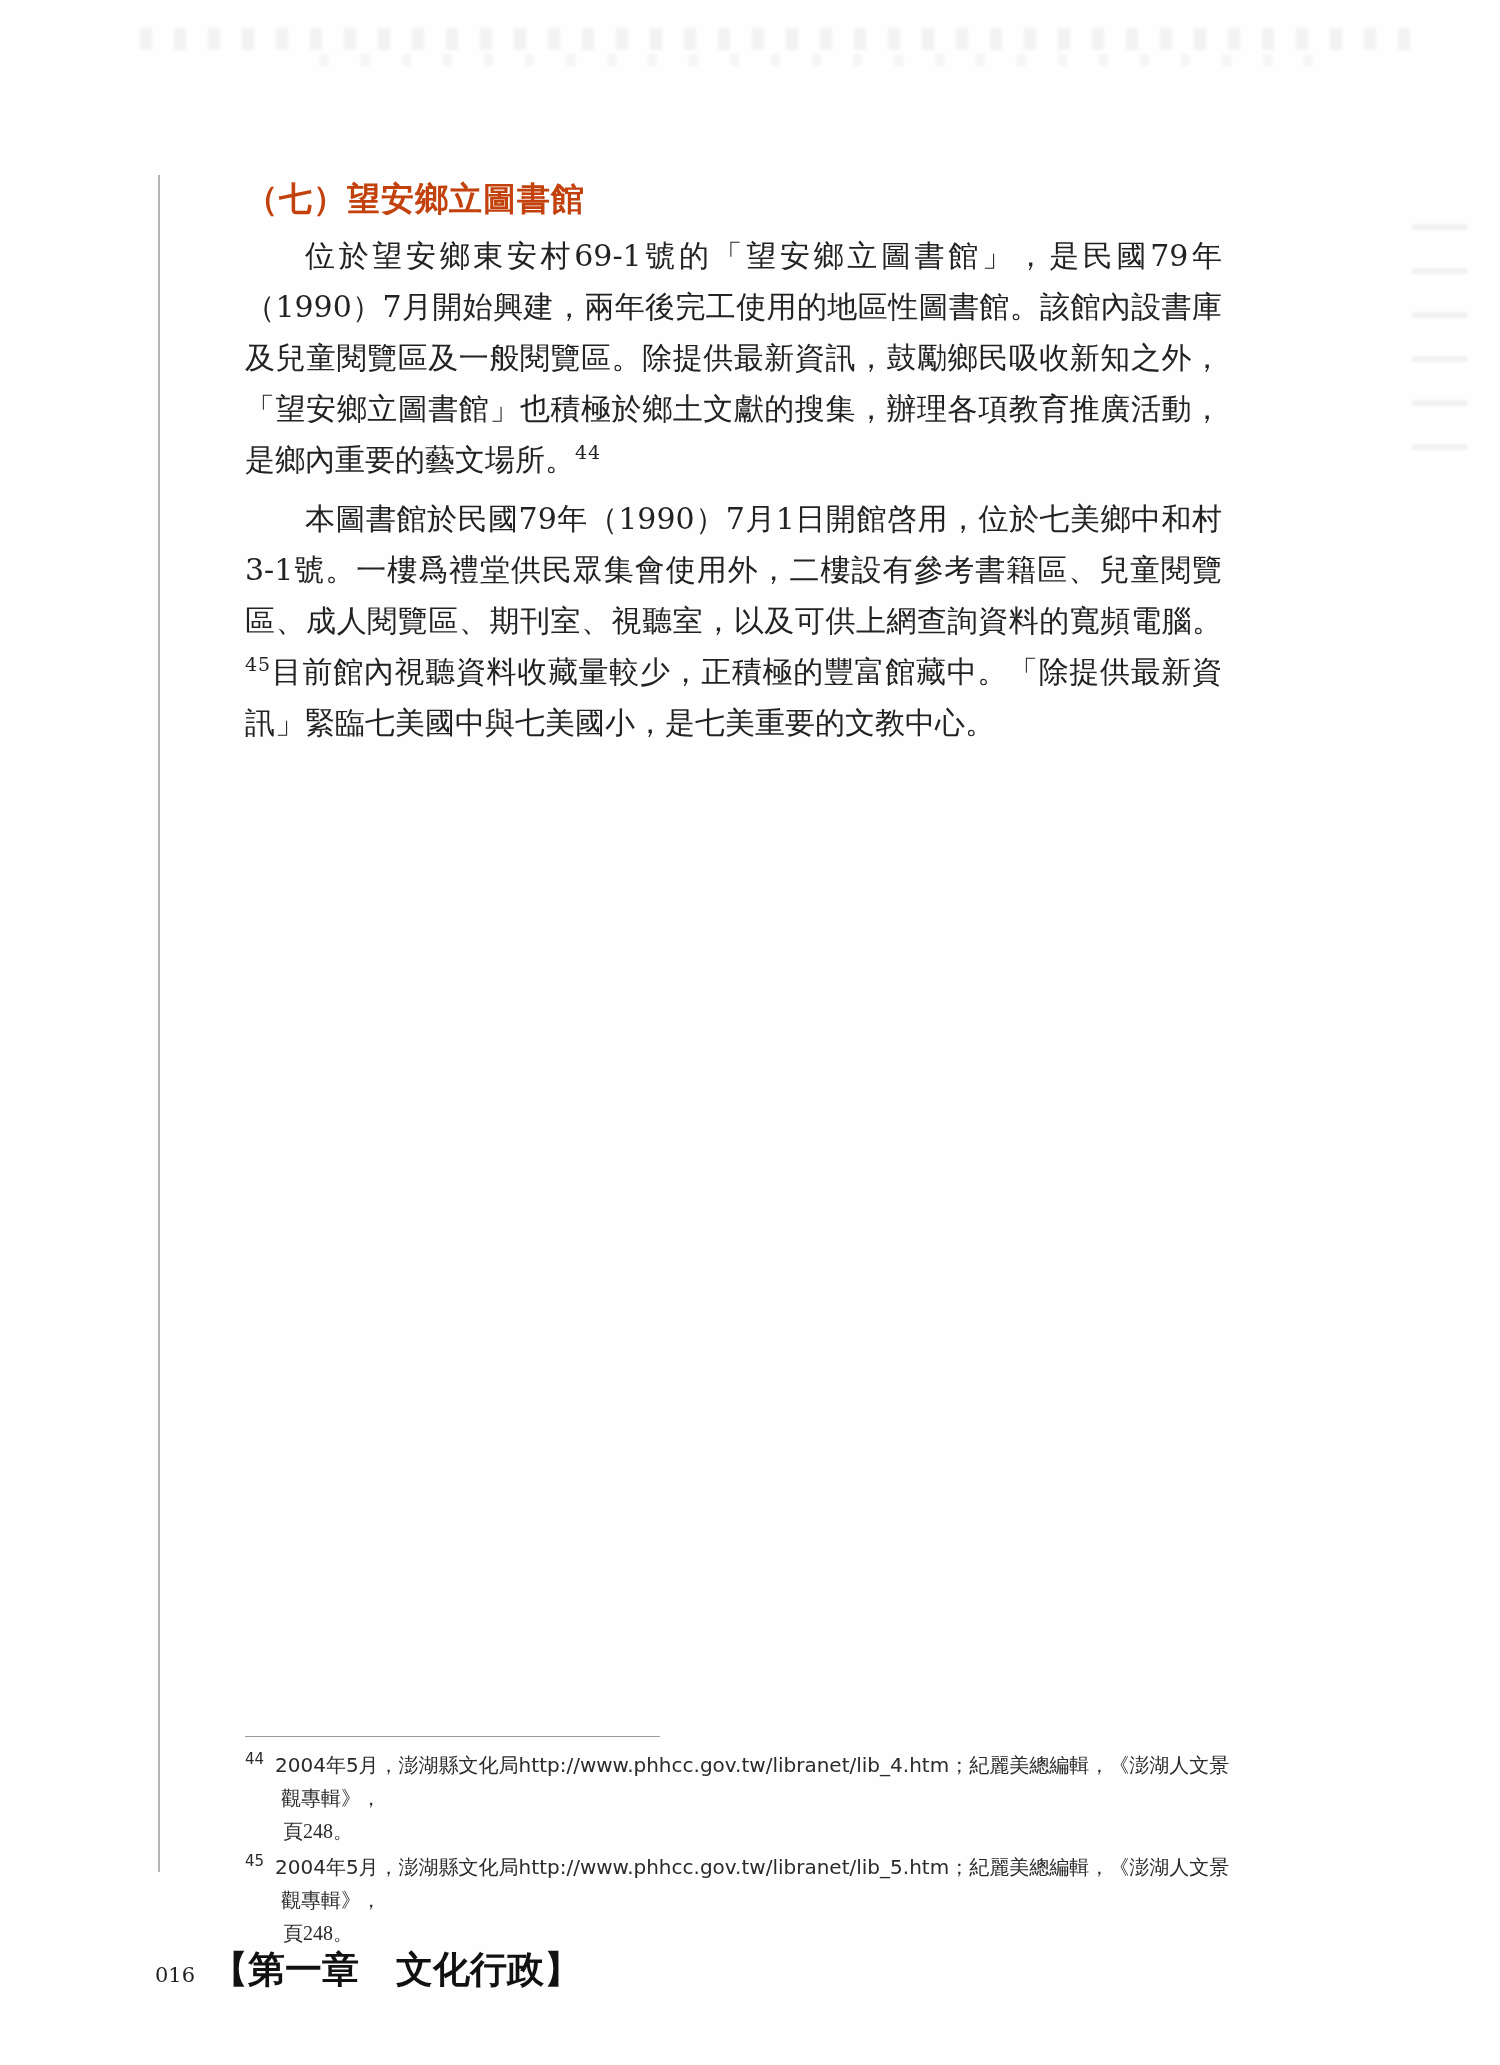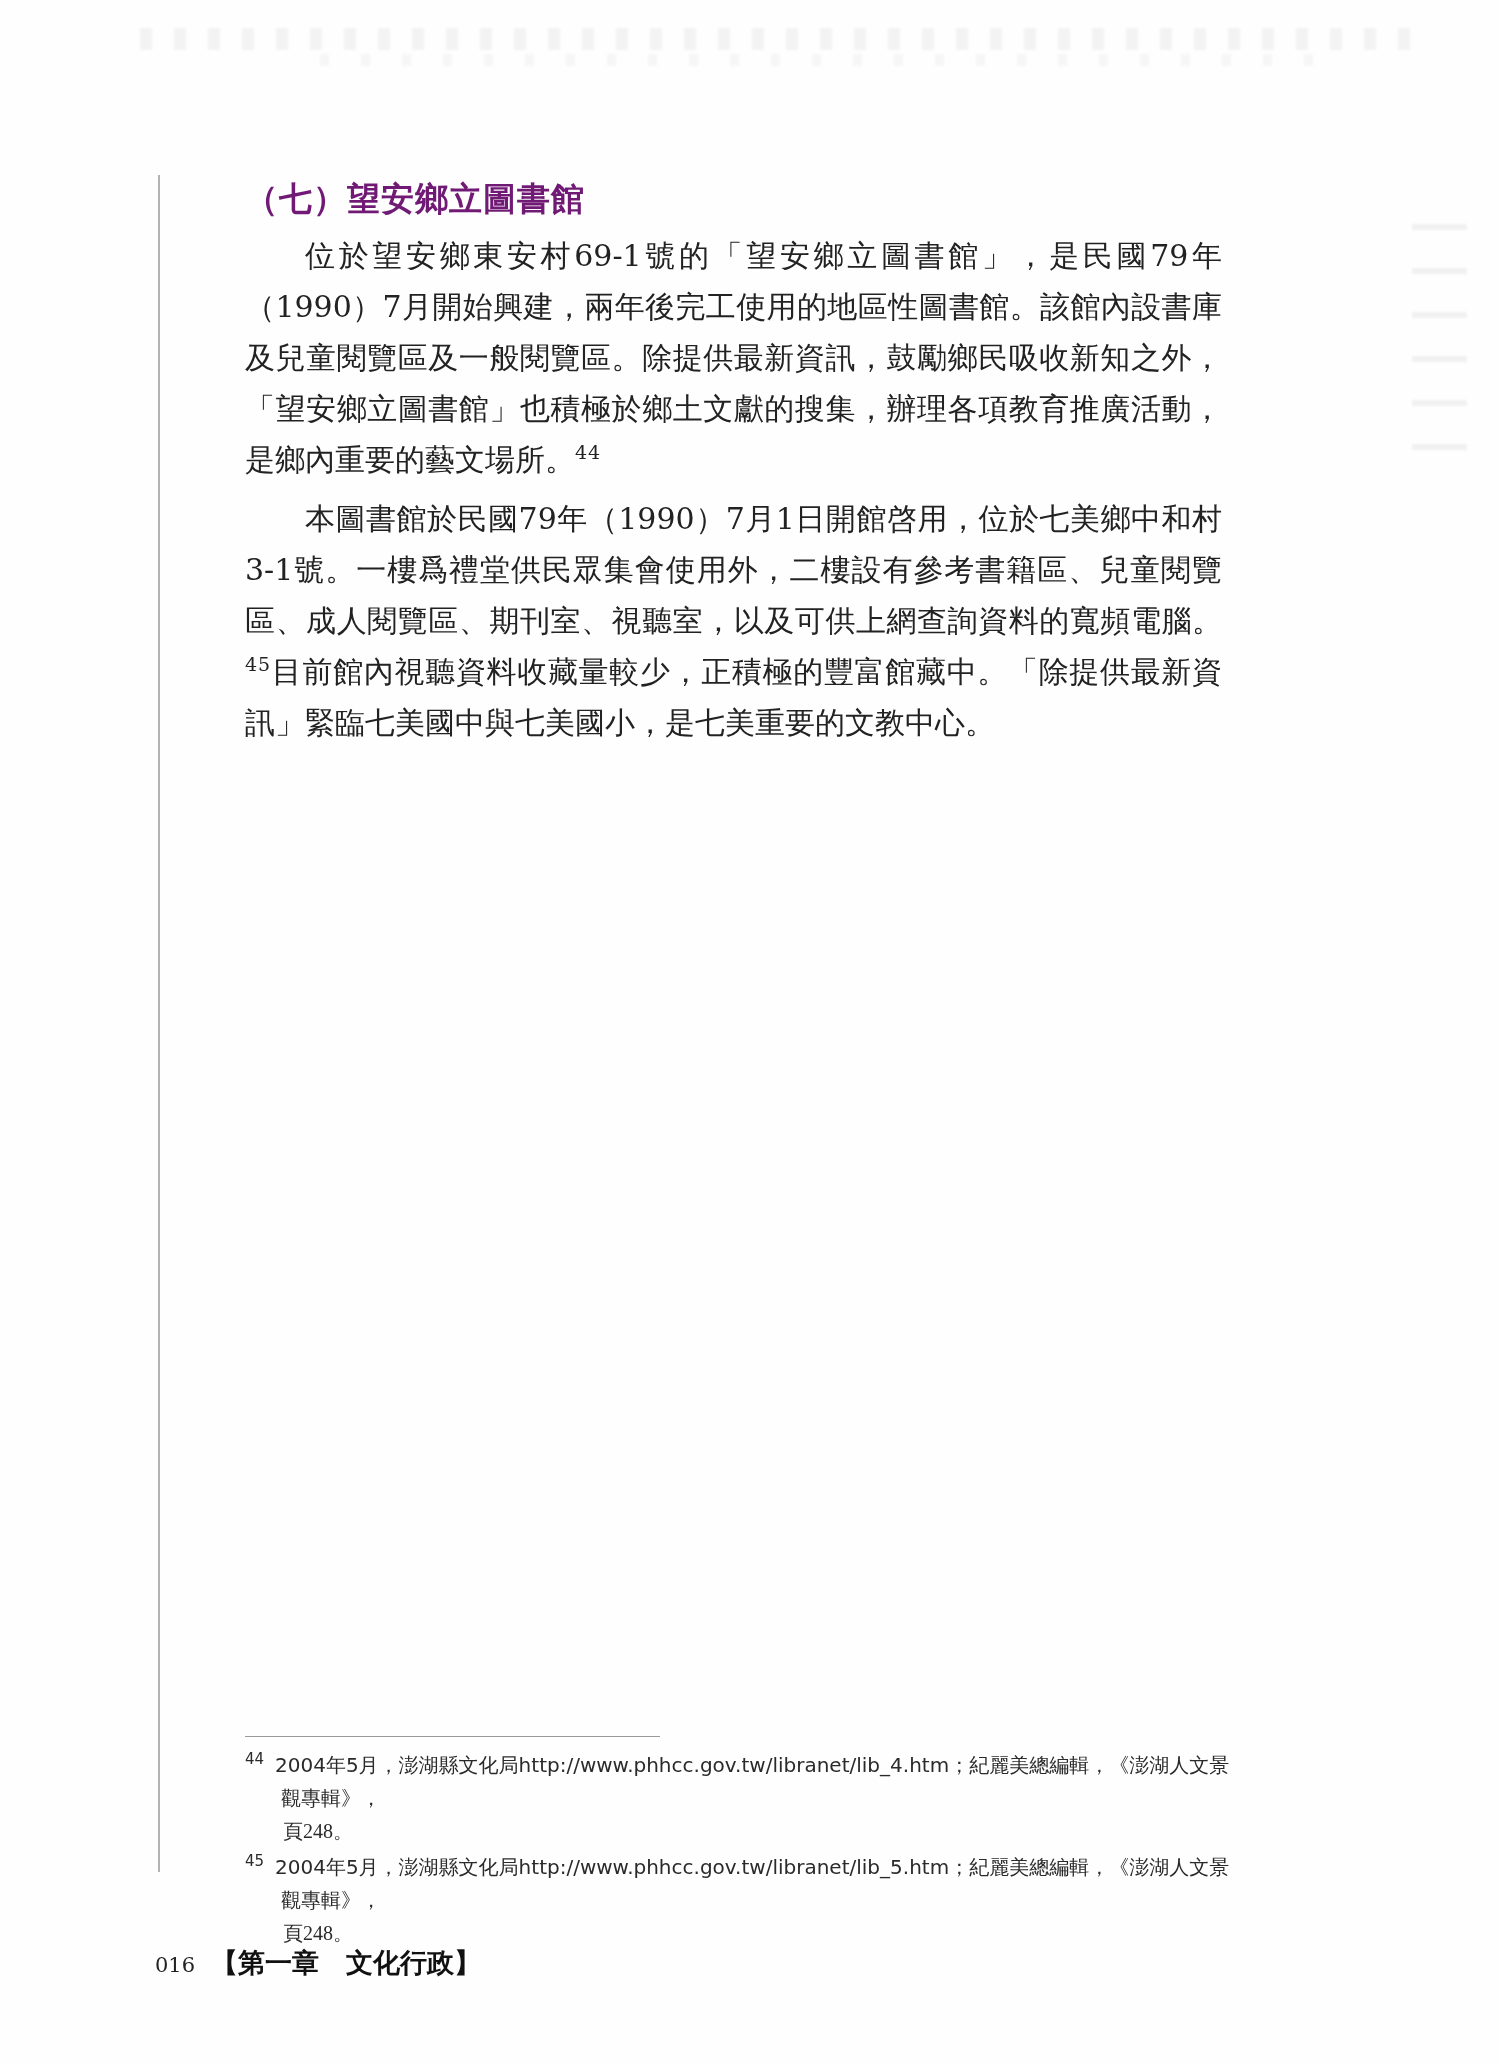--- a/index.html
+++ b/index.html
@@ -39,21 +39,21 @@
   }
   .content {
     position: absolute;
     left: 245px; top: 176px;
     width: 985px;
   }
   .section-heading {
     margin: 0;
     font-size: 33px;
     font-weight: bold;
-    color: #701a75;
+    color: #c2410c;
     line-height: 46px;
     letter-spacing: 1px;
   }
   .section-heading.second { margin-top: 10px; }
   .body-para {
     margin: 8px 8px 6px 0;
     font-size: 30px;
     line-height: 51px;
     text-align: justify;
     text-justify: inter-ideograph;
@@ -96,21 +96,21 @@
     left: 155px; top: 1945px;
     white-space: nowrap;
   }
   .page-number {
     font-size: 21px;
     color: #222;
     font-family: "DejaVu Serif", "Liberation Serif", serif;
     margin-right: 16px;
   }
   .chapter-label {
-    font-size: 27px;
+    font-size: 37px;
     font-weight: bold;
     color: #111;
   }
 </style>
 </head>
 <body>
 
 <div class="page">
 
   <div class="noise noise-a"></div>

